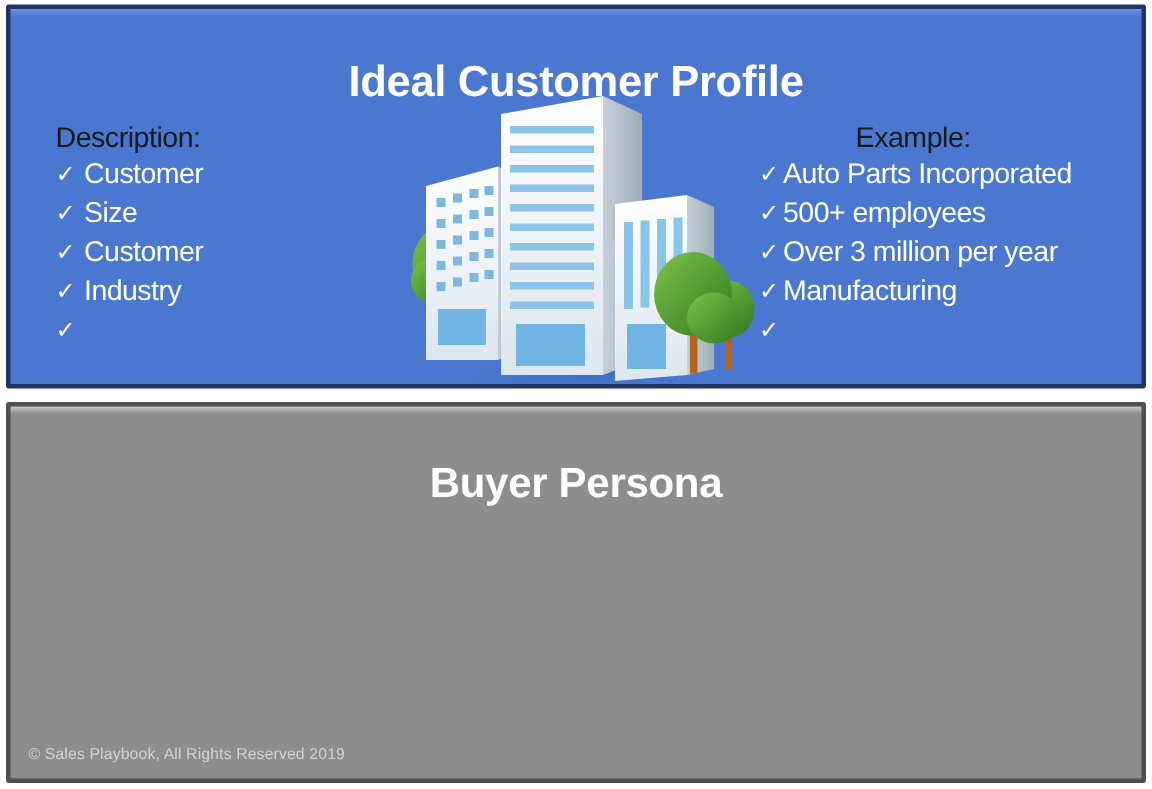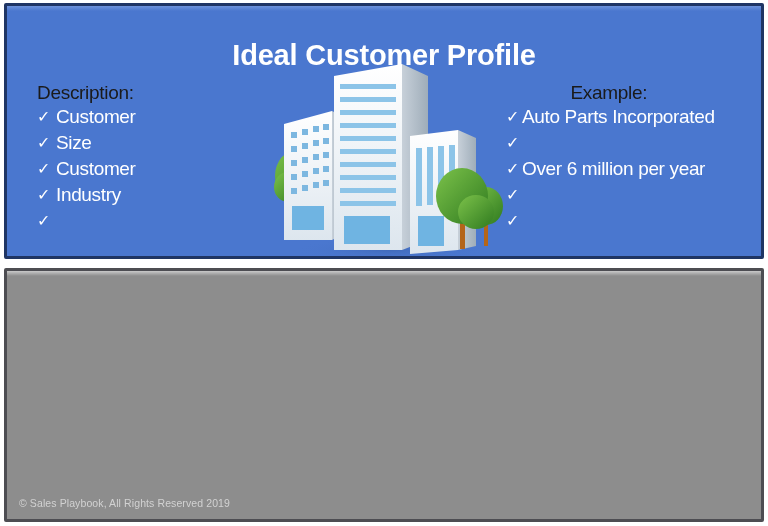--- a/index.html
+++ b/index.html
@@ -293,36 +293,39 @@
 
     <div class="col col-icp-right">
       <div class="col-head">Example:</div>
       <ul class="bullets">
         <li>
             <span class="check">✓</span>
             <span class="btext">Auto Parts Incorporated</span>
           </li>
         <li>
             <span class="check">✓</span>
-          </li>
-        <li>
-            <span class="check">✓</span>
-            <span class="btext">Over 6 million per year</span>
-          </li>
-        <li>
-            <span class="check">✓</span>
+            <span class="btext">500+ employees</span>
+          </li>
+        <li>
+            <span class="check">✓</span>
+            <span class="btext">Over 3 million per year</span>
+          </li>
+        <li>
+            <span class="check">✓</span>
+            <span class="btext">Manufacturing</span>
           </li>
         <li>
             <span class="check">✓</span>
           </li>
       </ul>
     </div>
 
   </section>
 
   <section class="panel panel-bp">
 
+    <h1 class="panel-title title-bp">Buyer Persona</h1>
 
     <div class="copyright">© Sales Playbook, All Rights Reserved 2019</div>
 
   </section>
 
 </div>
 
 </body></html>

